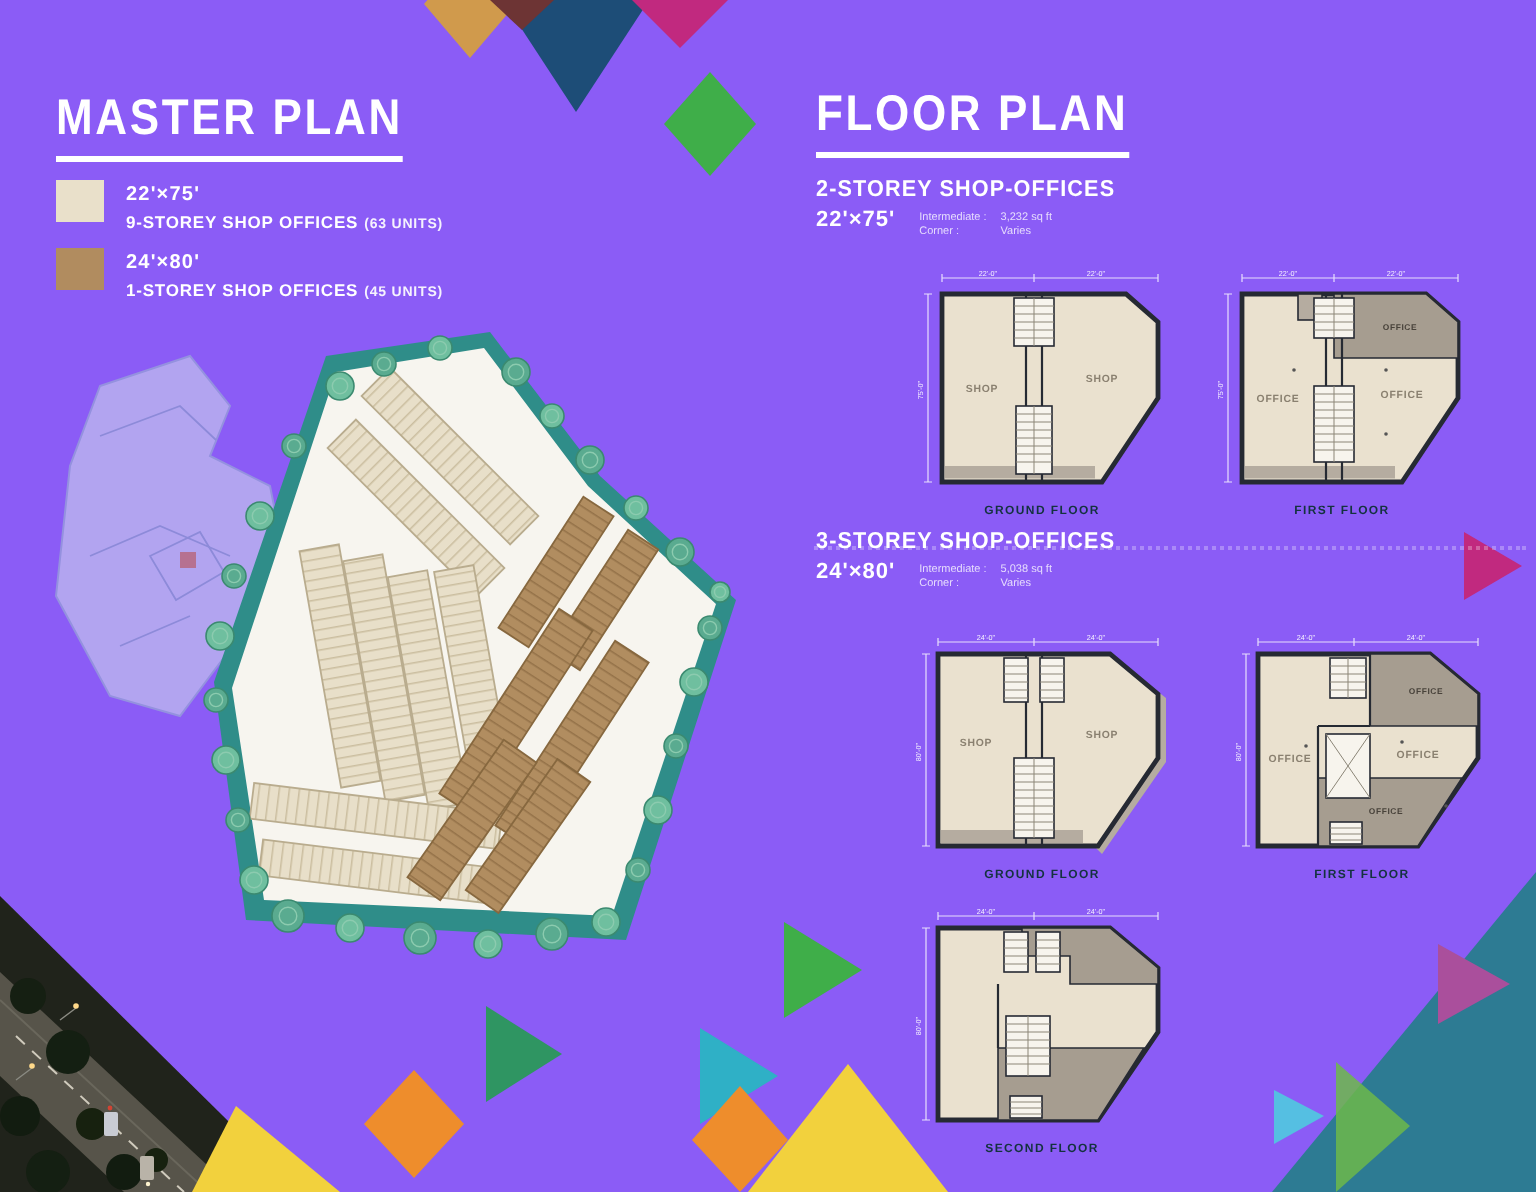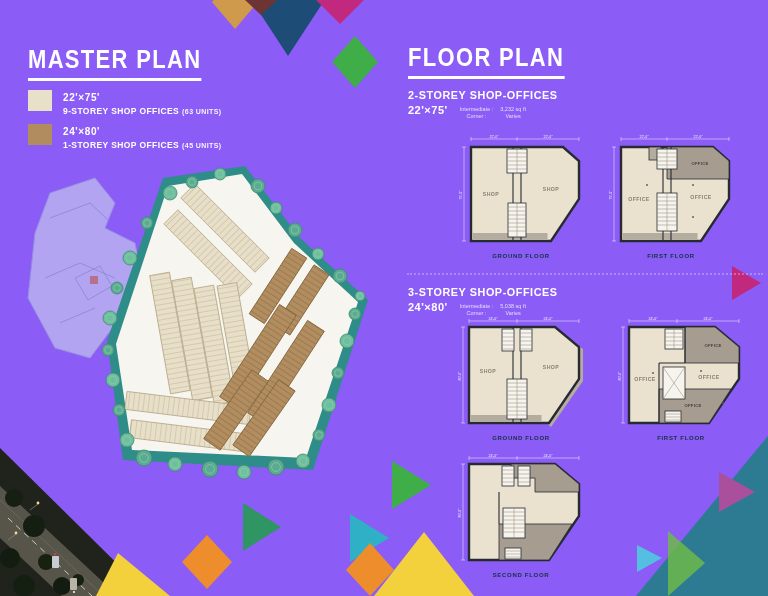--- a/index.html
+++ b/index.html
@@ -15,21 +15,21 @@
   .leg{position:absolute;display:flex;gap:11px;align-items:flex-start;}
   .leg .sw{width:24px;height:21px;flex:none;}
   .sw-b{background:#e9e0ca;}
   .sw-n{background:#b18c5f;}
   .leg .txt{color:#fff;font-weight:bold;line-height:1.5;}
   .leg .size{font-size:10px;letter-spacing:.6px;}
   .leg .name{font-size:8.5px;letter-spacing:.4px;}
   .leg .units{font-size:7px;opacity:.92;margin-left:3px;}
   
   .floor{position:absolute;left:405px;top:45px;width:362px;height:551px;}
-  .sec-head{position:absolute;left:3px;color:#fff;text-align:center;}
+  .sec-head{position:absolute;left:3px;color:#fff;}
   .sec-title{font-size:11.5px;font-weight:bold;letter-spacing:.6px;transform:scaleX(.94);transform-origin:0 0;white-space:nowrap;}
   .sec-size-row{margin-top:3px;display:flex;align-items:flex-start;}
   .sec-size{font-size:11px;font-weight:bold;letter-spacing:.5px;}
   .sec-notes{display:grid;grid-template-columns:auto auto;gap:1px 7px;
              font-size:5.5px;color:rgba(255,255,255,.78);margin-left:12px;margin-top:2px;}
   .dotted-sep{position:absolute;left:2px;width:356px;border-top:2px dotted rgba(255,255,255,.28);}
   .plan{position:absolute;}
   .flabel{position:absolute;width:132px;text-align:center;font-size:6px;font-weight:bold;
           color:#14323f;letter-spacing:.7px;}
   
@@ -282,21 +282,21 @@
         <circle class="dot" cx="88" cy="52" r=".9"></circle>
         <circle class="dot" cx="88" cy="84" r=".9"></circle>
       <text class="room" x="34" y="68">OFFICE</text>
       <text class="room" x="96" y="66">OFFICE</text>
       <text class="roomd" x="95" y="32">OFFICE</text>
     </svg>
     <div class="flabel" style="left:200px;top:208px">FIRST FLOOR</div>
 
     <div class="dotted-sep" style="top:228px"></div>
 
-    <div class="sec-head" style="top:241px">
+    <div class="sec-head" style="top:220px">
       <div class="sec-title">3-STOREY SHOP-OFFICES</div>
       <div class="sec-size-row">
         <span class="sec-size">24'×80'</span>
         <span class="sec-notes">
           <span>Intermediate :</span>
           <span>5,038 sq ft</span>
           <span>Corner :</span>
           <span>Varies</span>
         </span>
       </div>

